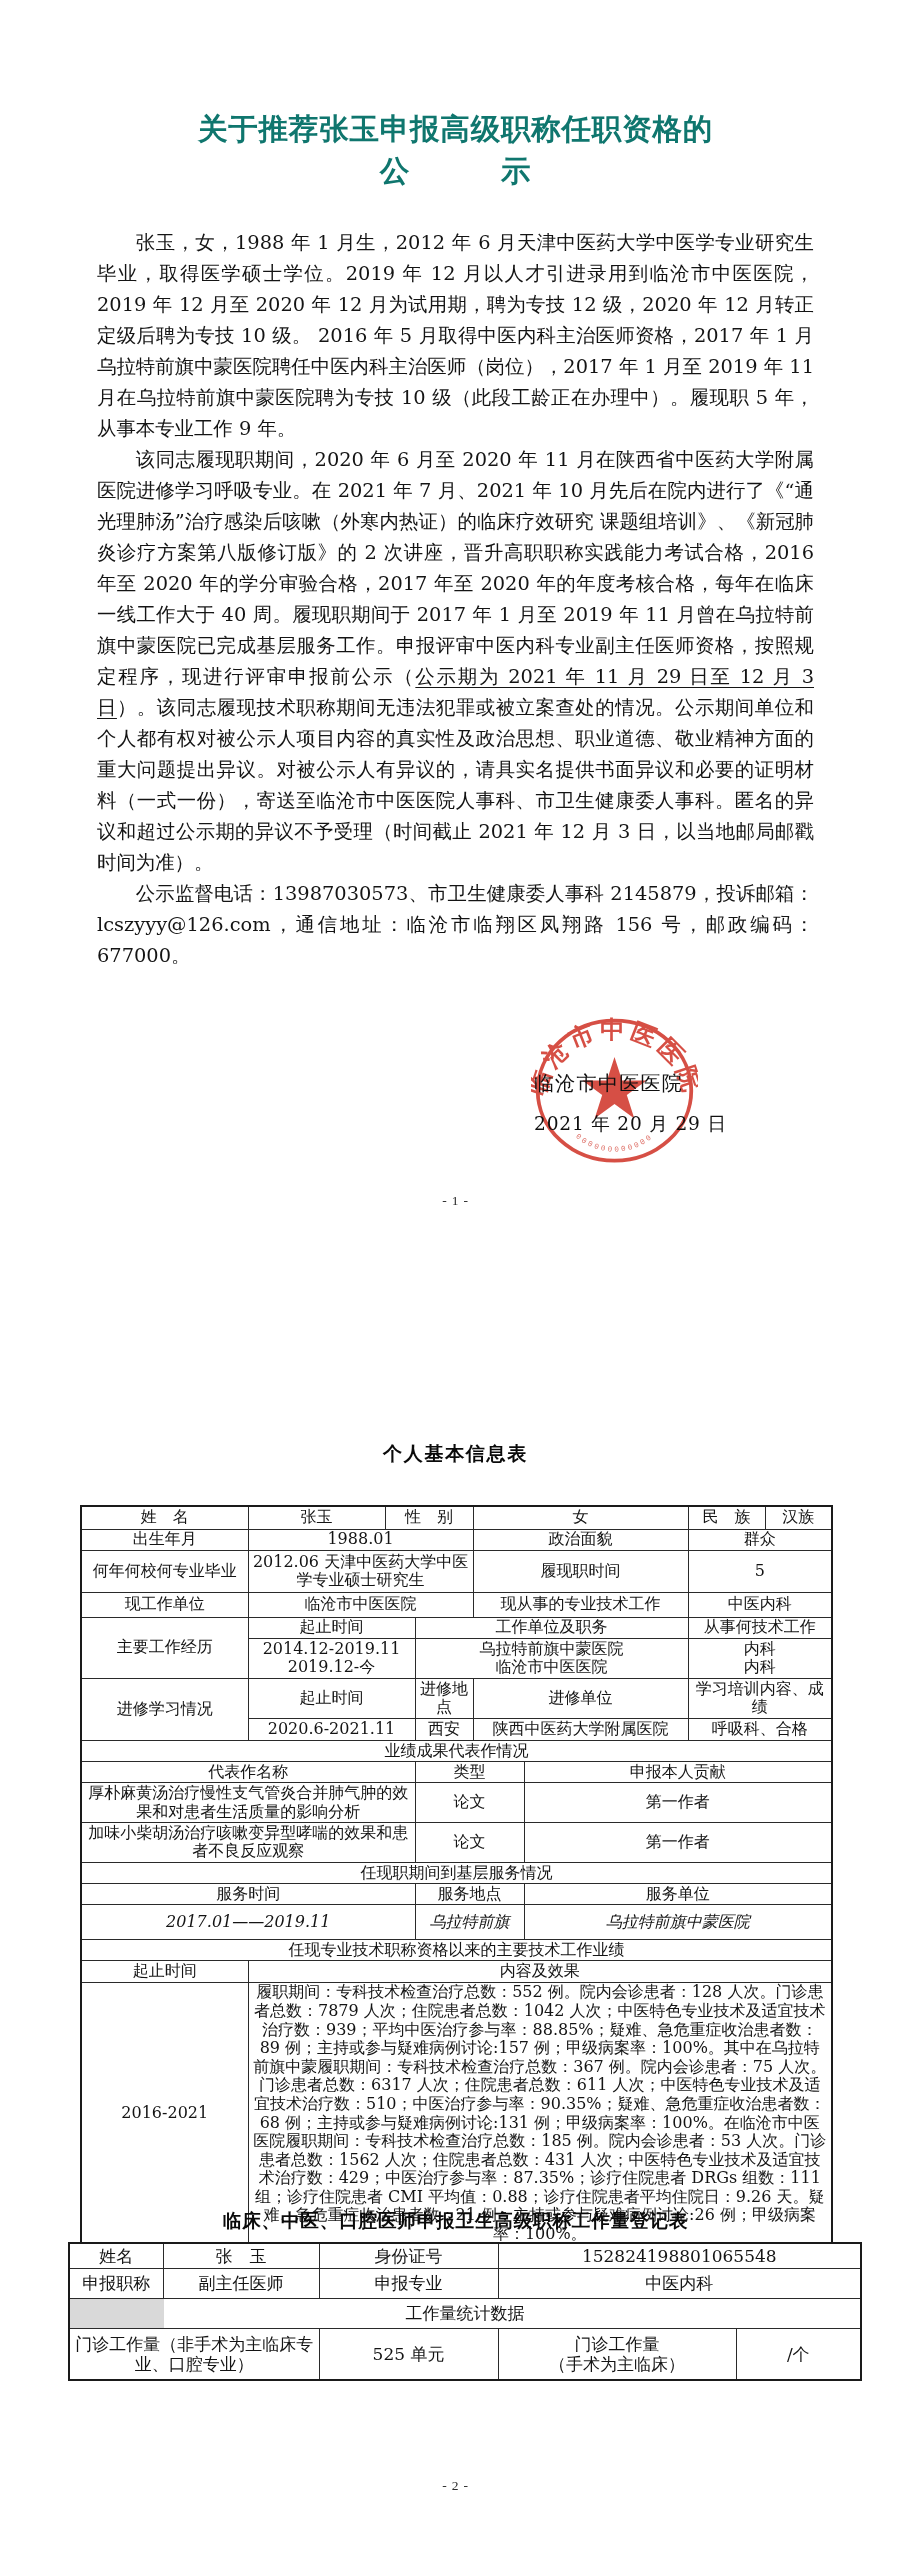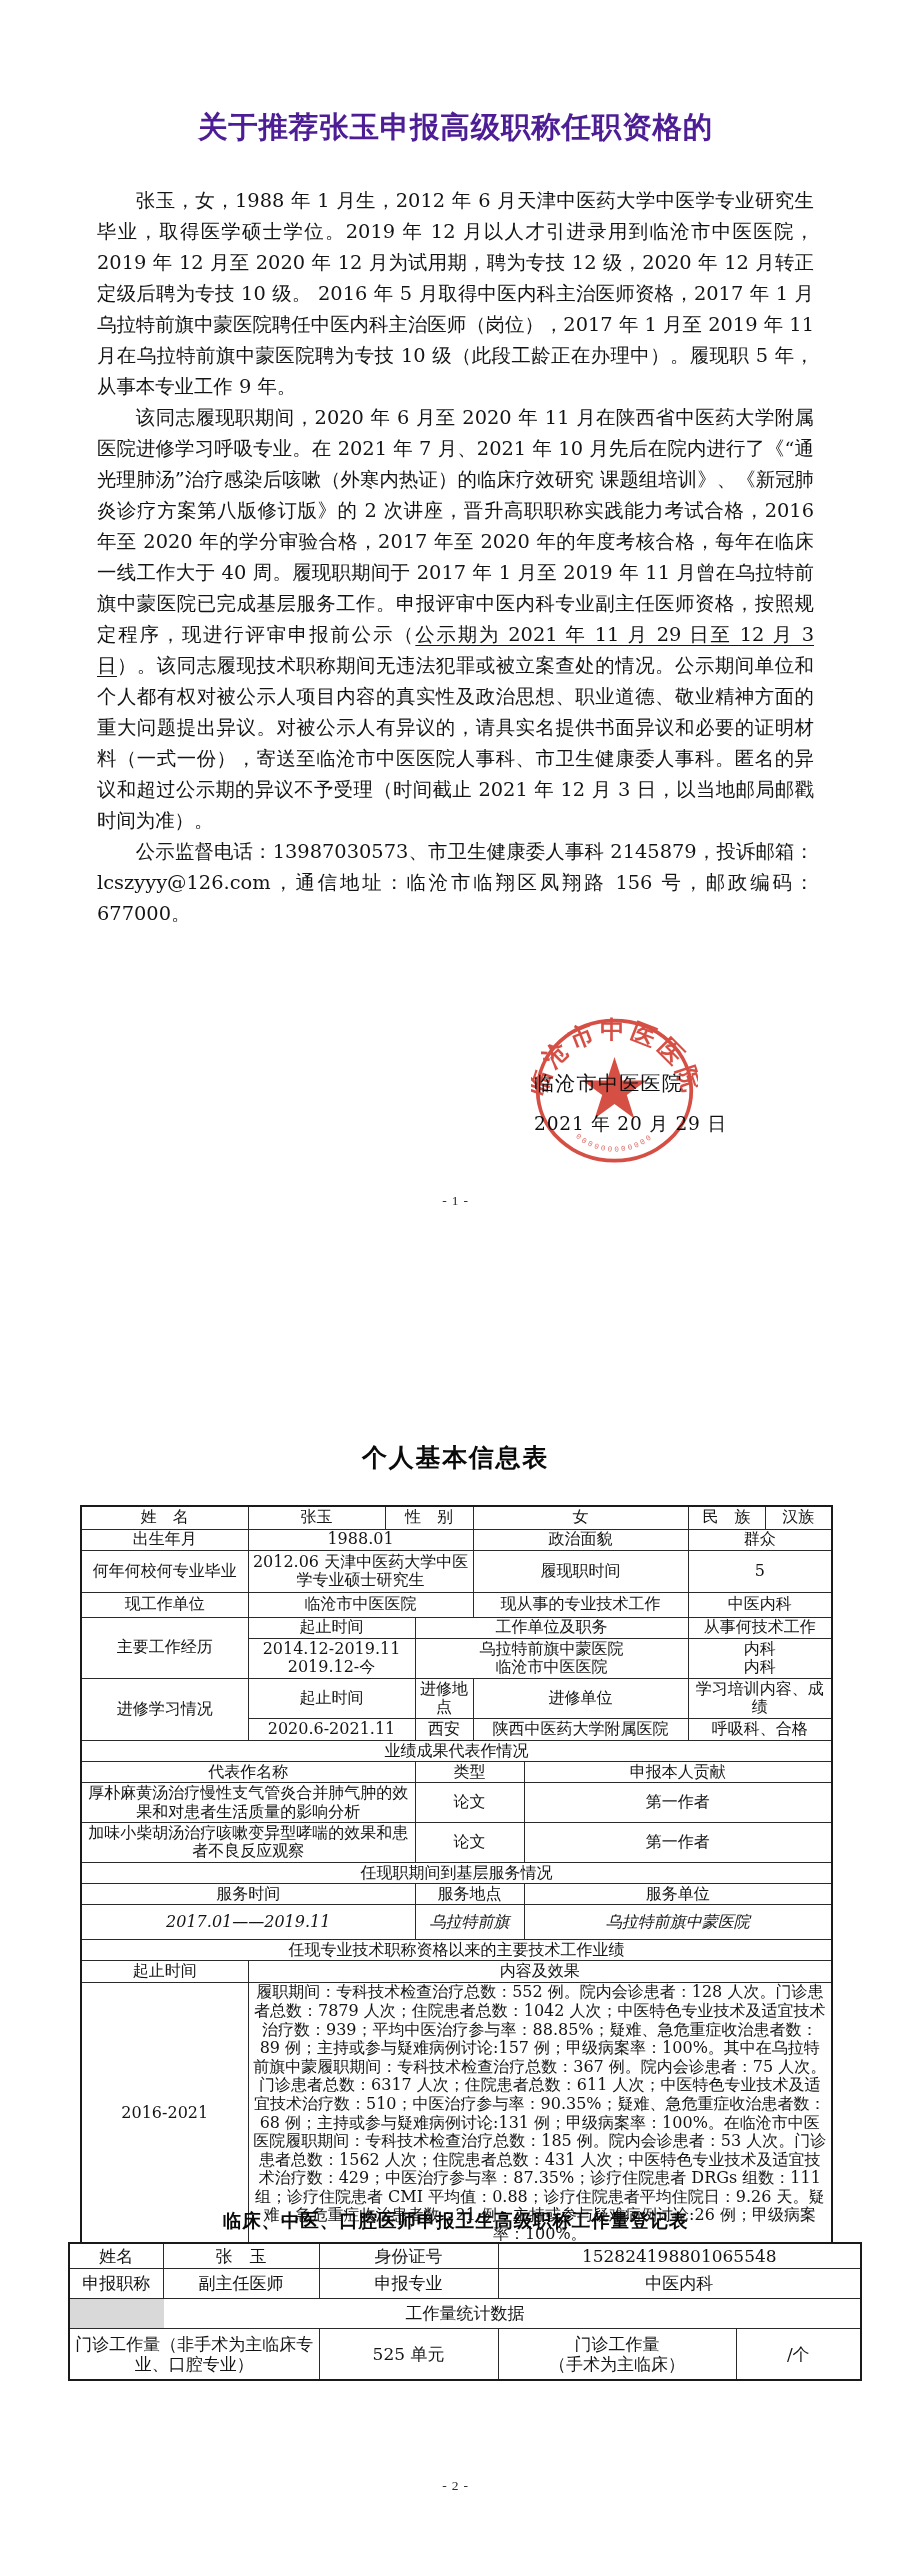--- a/index.html
+++ b/index.html
@@ -4,23 +4,23 @@
 <style>
   html,body{margin:0;padding:0;}
   body{
     width:911px;height:2576px;position:relative;background:#ffffff;
     font-family:"DejaVu Serif","Liberation Serif",serif;color:#111;
     -webkit-font-smoothing:antialiased;
   }
   .page{position:absolute;left:0;width:911px;}
   
   .doc-title{
-    margin:0 76px;text-align:center;font-weight:700;color:#4c1d95;
+    margin:0 76px;text-align:center;font-weight:700;color:#0f766e;
     font-size:29.5px;line-height:42px;letter-spacing:0.8px;
-    font-family:Liberation Mono, monospace;
+    font-family:Liberation Sans, sans-serif;
   }
   .doc-title .tline{display:block;}
   .body-col{margin:0 97px;width:717px;}
   .para{
     font-size:19.4px;line-height:31px;text-align:justify;text-justify:inter-ideograph;
     text-indent:2em;margin:0;color:#141414;
   }
   .uline{text-decoration:underline;text-underline-offset:4.2px;text-decoration-thickness:1.3px;}
   .sig-block{position:absolute;left:534px;top:1071px;width:278px;color:#101010;}
   .sig-org{font-size:20px;letter-spacing:1.3px;line-height:25px;}
@@ -30,21 +30,21 @@
     position:absolute;left:0;width:911px;text-align:center;
     font-size:13.5px;color:#2b2b2b;letter-spacing:0.8px;font-family:"Liberation Serif",serif;
   }
   .footer-1{top:1193px;}
   .footer-2{top:2478px;}
   
   .sheet-title{
     position:absolute;left:0;width:911px;text-align:center;font-weight:700;color:#0a0a0a;
     font-family:"Liberation Sans","DejaVu Sans",sans-serif;
   }
-  .t1-title{top:1441px;font-size:25px;letter-spacing:1.7px;}
+  .t1-title{top:1441px;font-size:19px;letter-spacing:1.7px;}
   .t2-title{top:2208px;font-size:18.6px;letter-spacing:0.8px;}
   table.sheet{
     position:absolute;border-collapse:collapse;table-layout:fixed;
     background:#fff;border:2.1px solid #1a1a1a;
   }
   #table1{left:80px;top:1505px;width:751px;}
   #table2{left:68px;top:2242px;width:792px;}
   table.sheet td{
     border:1.3px solid #2a2a2a;text-align:center;vertical-align:middle;
     font-size:16px;line-height:18.6px;padding:0.8px 3.4px;color:#141414;overflow:hidden;
@@ -62,20 +62,21 @@
     background:linear-gradient(to right,#d9d9d9 0,#d9d9d9 94px,#ffffff 94px);
   }
 </style>
 </head>
 <body>
 
 <div class="page" style="top:0;">
 
   <h1 class="doc-title" style="margin-top:108px;">
     <span class="tline">关于推荐张玉申报高级职称任职资格的</span>
+    <span class="tline">公　　　示</span>
   </h1>
 
   <div class="body-col" style="margin-top:35px;">
     <p class="para">张玉，女，1988 年 1 月生，2012 年 6 月天津中医药大学中医学专业研究生毕业，取得医学硕士学位。2019 年 12 月以人才引进录用到临沧市中医医院，2019 年 12 月至 2020 年 12 月为试用期，聘为专技 12 级，2020 年 12 月转正定级后聘为专技 10 级。 2016 年 5 月取得中医内科主治医师资格，2017 年 1 月乌拉特前旗中蒙医院聘任中医内科主治医师（岗位），2017 年 1 月至 2019 年 11 月在乌拉特前旗中蒙医院聘为专技 10 级（此段工龄正在办理中）。履现职 5 年，从事本专业工作 9 年。</p>
     <p class="para"><span>该同志履现职期间，2020 年 6 月至 2020 年 11 月在陕西省中医药大学附属医院进修学习呼吸专业。在 2021 年 7 月、2021 年 10 月先后在院内进行了《“通光理肺汤”治疗感染后咳嗽（外寒内热证）的临床疗效研究 课题组培训》、《新冠肺炎诊疗方案第八版修订版》的 2 次讲座，晋升高职职称实践能力考试合格，2016 年至 2020 年的学分审验合格，2017 年至 2020 年的年度考核合格，每年在临床一线工作大于 40 周。履现职期间于 2017 年 1 月至 2019 年 11 月曾在乌拉特前旗中蒙医院已完成基层服务工作。申报评审中医内科专业副主任医师资格，按照规定程序，现进行评审申报前公示（</span><span class="uline">公示期为 2021 年 11 月 29 日至 12 月 3 日</span><span>）。该同志履现技术职称期间无违法犯罪或被立案查处的情况。公示期间单位和个人都有权对被公示人项目内容的真实性及政治思想、职业道德、敬业精神方面的重大问题提出异议。对被公示人有异议的，请具实名提供书面异议和必要的证明材料（一式一份），寄送至临沧市中医医院人事科、市卫生健康委人事科。匿名的异议和超过公示期的异议不予受理（时间截止 2021 年 12 月 3 日，以当地邮局邮戳时间为准）。</span></p>
     <p class="para">公示监督电话：13987030573、市卫生健康委人事科 2145879，投诉邮箱：lcszyyy@126.com，通信地址：临沧市临翔区凤翔路 156 号，邮政编码：677000。</p>
   </div>
 
   <svg class="stamp" width="167" height="159" viewBox="0 0 198 188">
     <ellipse cx="99" cy="93" rx="91" ry="83" fill="none" stroke="#d23c30" stroke-width="4.5"></ellipse>

